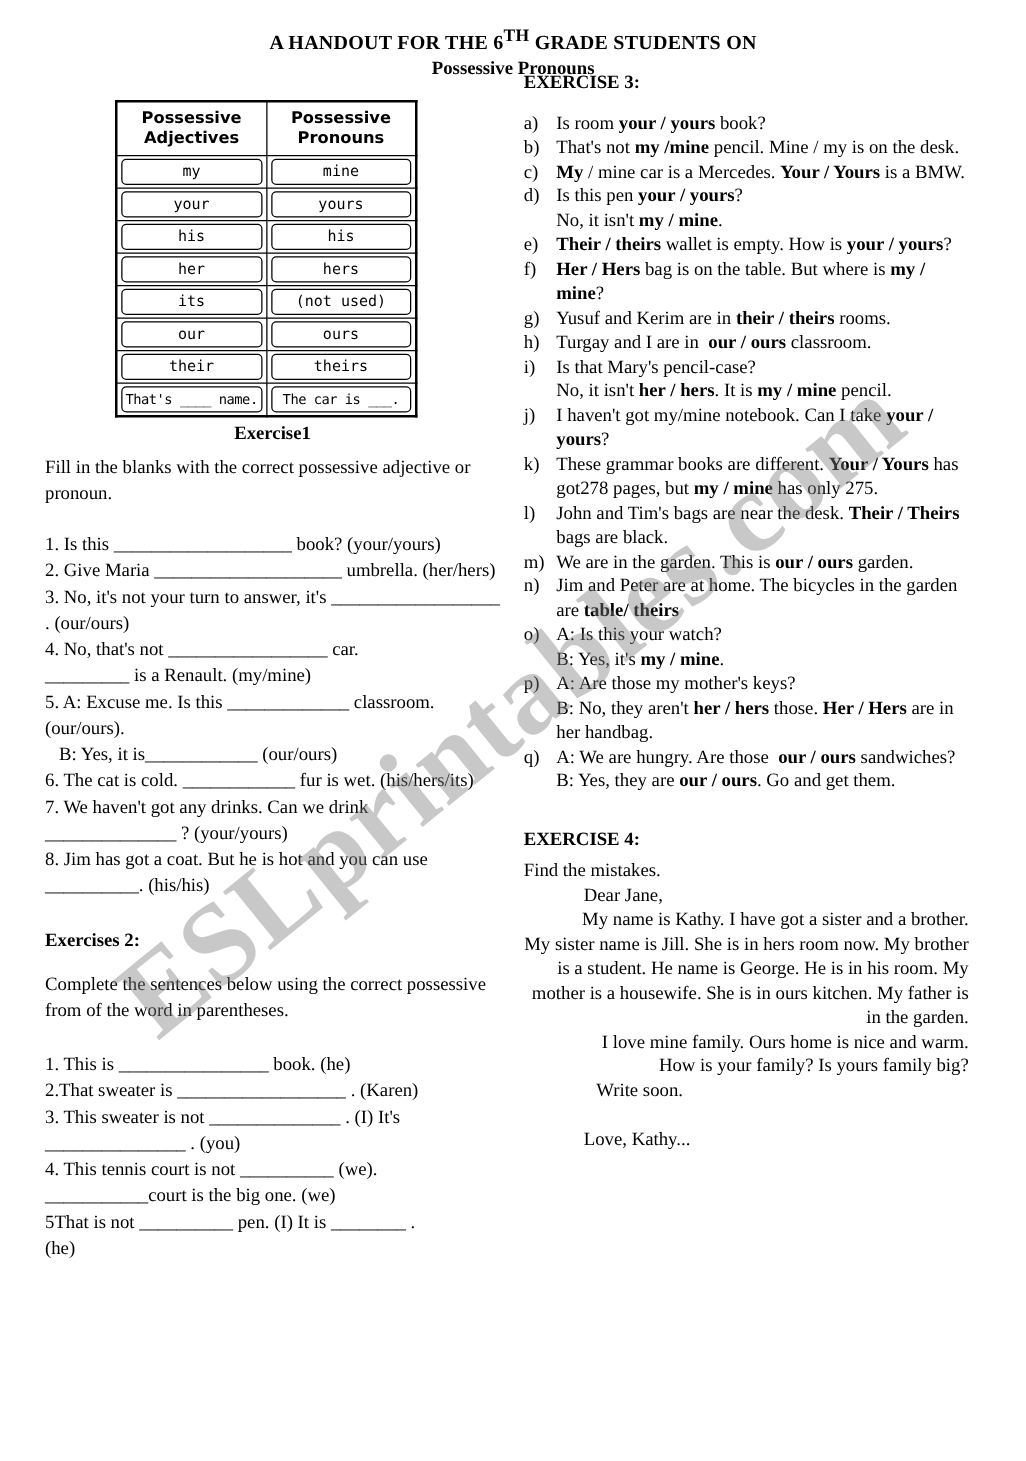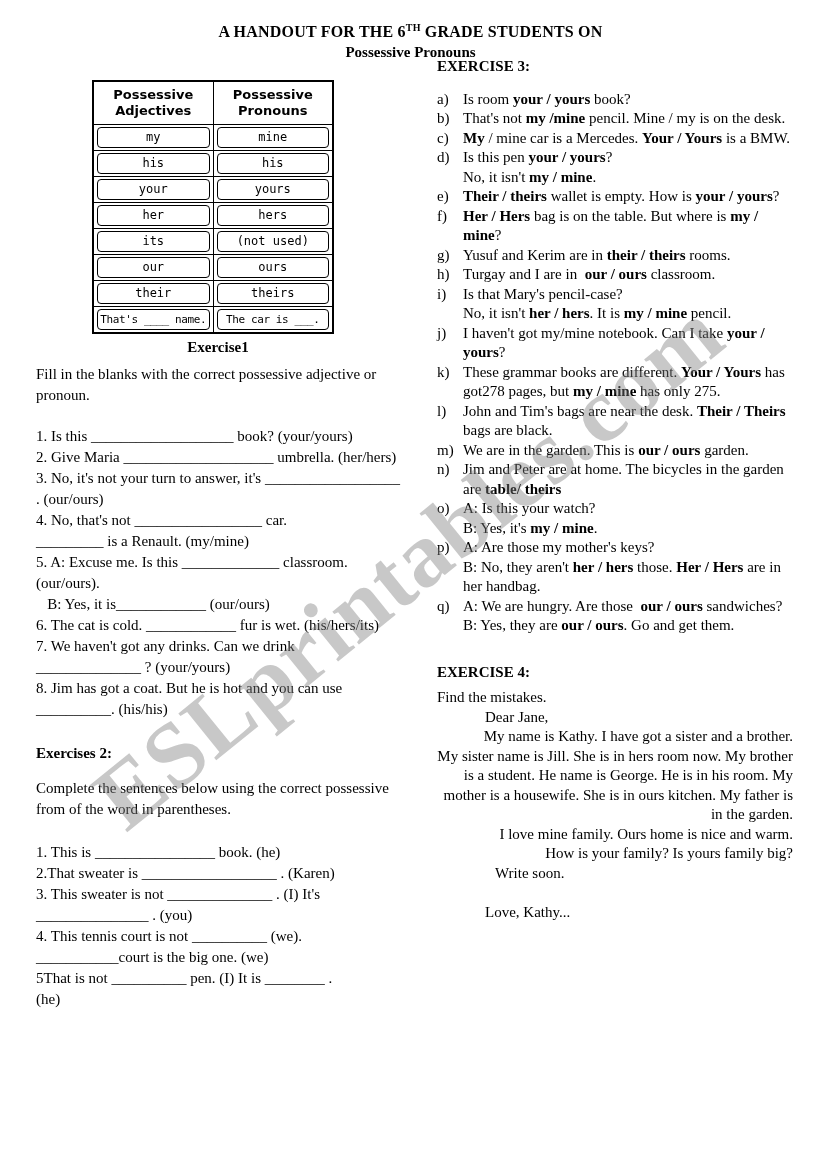--- a/index.html
+++ b/index.html
@@ -11,25 +11,25 @@
   }
   .watermark {
     position:absolute; left:408px; top:565px;
     transform:translate(-50%,-50%) rotate(-39deg);
     font-family:"Liberation Serif", serif; font-weight:bold;
     font-size:92px; letter-spacing:1px; white-space:nowrap;
     color:rgba(125,125,125,0.42); z-index:5; pointer-events:none;
   }
   .title-block { position:absolute; top:22px; left:0; width:100%; text-align:center; font-weight:bold; z-index:2; }
   .title-line1 { font-size:16px; letter-spacing:0.2px; }
-  .title-line1 sup { font-size:10px; vertical-align:super; }
+  .title-line1 sup { font-size:14px; vertical-align:super; }
   .title-line2 { font-size:15px; margin-top:3px; }
 
   .col-left  { position:absolute; left:36px;  top:80px; width:364px; line-height:21px; z-index:2; }
-  .col-right { position:absolute; left:437px; top:57px; width:356px; line-height:19.5px; z-index:2; }
+  .col-right { position:absolute; left:419px; top:57px; width:356px; line-height:19.5px; z-index:2; }
 
   
   .ptable { border-collapse:collapse; table-layout:fixed; width:240px; margin-left:56px; border:2px solid #000; }
   .ptable th, .ptable td { border:1px solid #000; padding:2px 3px; width:120px; vertical-align:middle; }
   .hdrbox {
     font-family:"DejaVu Sans", sans-serif; font-weight:bold; font-size:13px;
     line-height:16px; text-align:center; padding:3px 2px;
   }
   .cellbox {
     border:1px solid #000; border-radius:4px;
@@ -87,32 +87,32 @@
       <tr>
         <td>
               <div class="cellbox">my</div>
             </td>
         <td>
               <div class="cellbox">mine</div>
             </td>
       </tr>
       <tr>
         <td>
+              <div class="cellbox">your</div>
+            </td>
+        <td>
+              <div class="cellbox">yours</div>
+            </td>
+      </tr>
+      <tr>
+        <td>
               <div class="cellbox">his</div>
             </td>
         <td>
               <div class="cellbox">his</div>
-            </td>
-      </tr>
-      <tr>
-        <td>
-              <div class="cellbox">your</div>
-            </td>
-        <td>
-              <div class="cellbox">yours</div>
             </td>
       </tr>
       <tr>
         <td>
               <div class="cellbox">her</div>
             </td>
         <td>
               <div class="cellbox">hers</div>
             </td>
       </tr>

